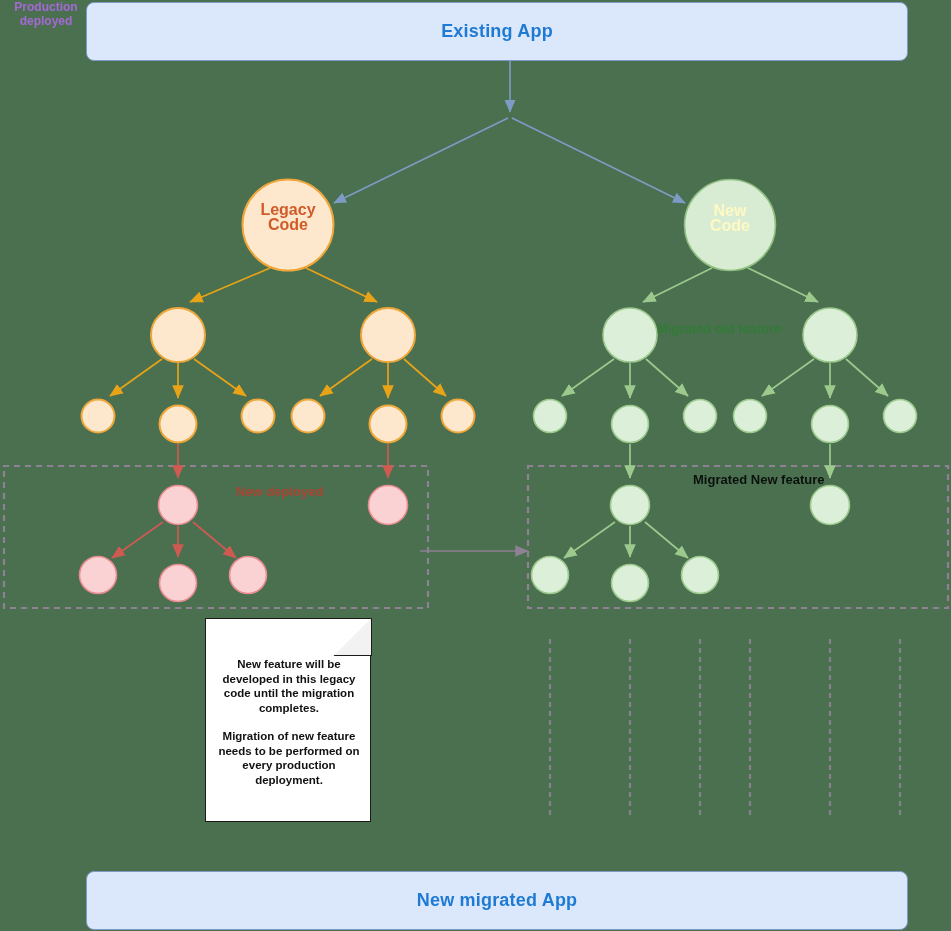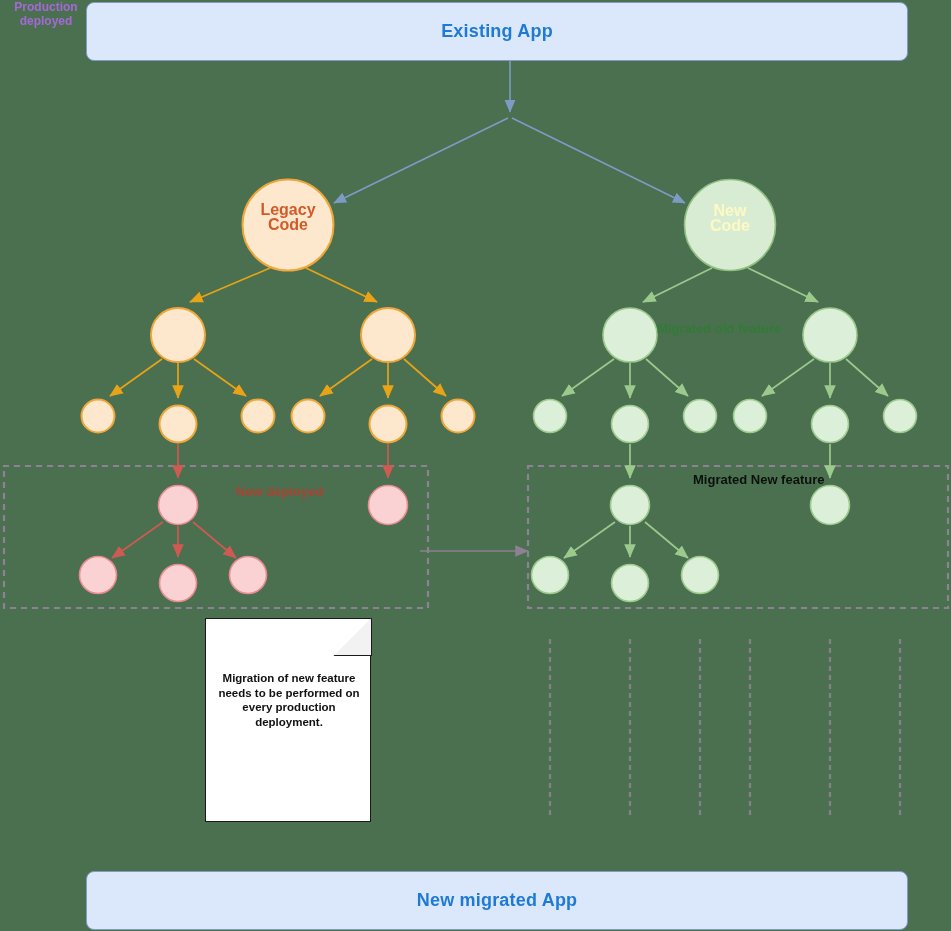--- a/index.html
+++ b/index.html
@@ -247,17 +247,18 @@
 
   <div id="label-production">
     <div>Production</div>
     <div>deployed</div>
   </div>
 
   <div id="note">
     <div id="note-fold-tri"></div>
     <div id="note-fold"></div>
     <div id="note-text">
+      <p>New feature will be developed in this legacy code until the migration completes.</p>
       <p class="gap">Migration of new feature needs to be performed on every production deployment.</p>
     </div>
   </div>
 
 </div>
 
 </body></html>

